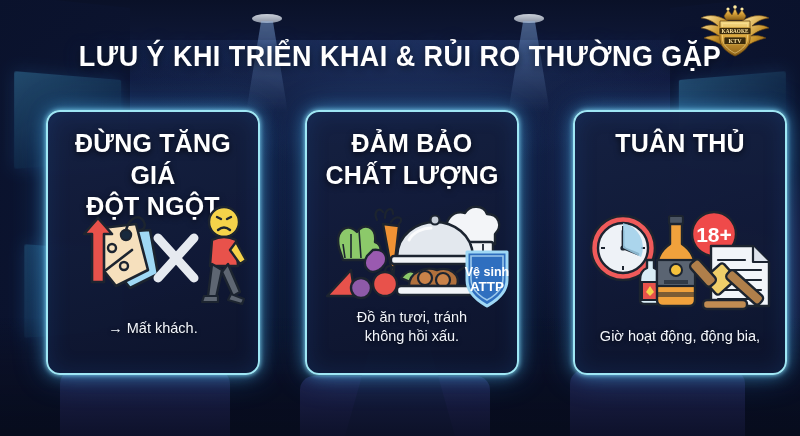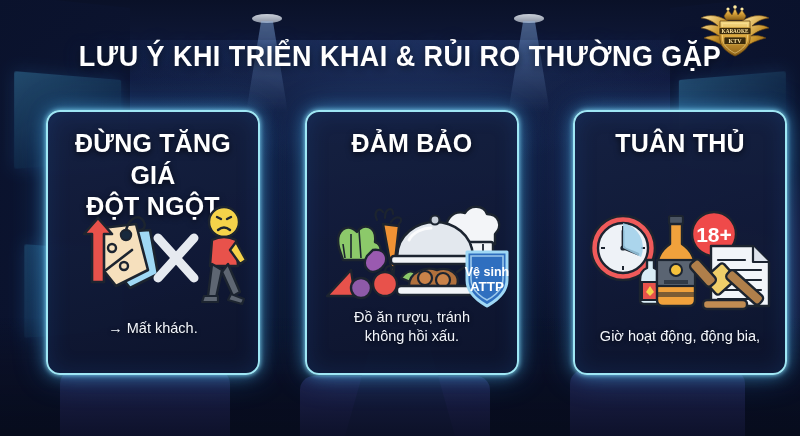--- a/index.html
+++ b/index.html
@@ -269,20 +269,21 @@
         </g>
       </svg>
     </div>
 
     <div class="card-caption single">→ Mất khách.</div>
   </div>
 
   <div class="card c2">
     <div class="card-title">
       <div>ĐẢM BẢO</div>
+      <div>CHẤT LƯỢNG</div>
     </div>
 
     <div class="card-art">
       <svg viewBox="0 0 194 112" width="194" height="112">
 
         <g>
           <path d="M130 34 C126 20 136 10 148 13 C153 4 167 5 170 14 C182 14 186 26 178 34 L178 44 L130 44 Z" fill="#f3f5f8" stroke="#1c2430" stroke-width="2.4" stroke-linejoin="round"></path>
           <rect x="132" y="42" width="44" height="12" rx="2" fill="#f3f5f8" stroke="#1c2430" stroke-width="2.4"></rect>
           <line x1="142" y1="44" x2="142" y2="54" stroke="#1c2430" stroke-width="1.8"></line>
           <line x1="154" y1="44" x2="154" y2="54" stroke="#1c2430" stroke-width="1.8"></line>
@@ -328,21 +329,21 @@
         <g>
           <path d="M150 52 L190 52 L190 80 C190 96 173 104 170 106 C167 104 150 96 150 80 Z" fill="#2f6fbf" stroke="#9fd8f5" stroke-width="3" stroke-linejoin="round"></path>
           <path d="M154 56 L186 56 L186 79 C186 92 172 99 170 100 C168 99 154 92 154 79 Z" fill="none" stroke="#bfe6fa" stroke-width="1.6" opacity=".75"></path>
           <text x="170" y="76" text-anchor="middle" font-family="'Liberation Sans', sans-serif" font-size="12.5" font-weight="bold" fill="#ffffff">Vệ sinh</text>
           <text x="170" y="91" text-anchor="middle" font-family="'Liberation Sans', sans-serif" font-size="13.5" font-weight="bold" fill="#ffffff">ATTP</text>
         </g>
       </svg>
     </div>
 
     <div class="card-caption">
-      <div>Đồ ăn rượu, tránh</div>
+      <div>Đồ ăn tươi, tránh</div>
       <div>không hồi xấu.</div>
     </div>
   </div>
 
   <div class="card c3">
     <div class="card-title">
       <div>TUÂN THỦ</div>
     </div>
 
     <div class="card-art">

